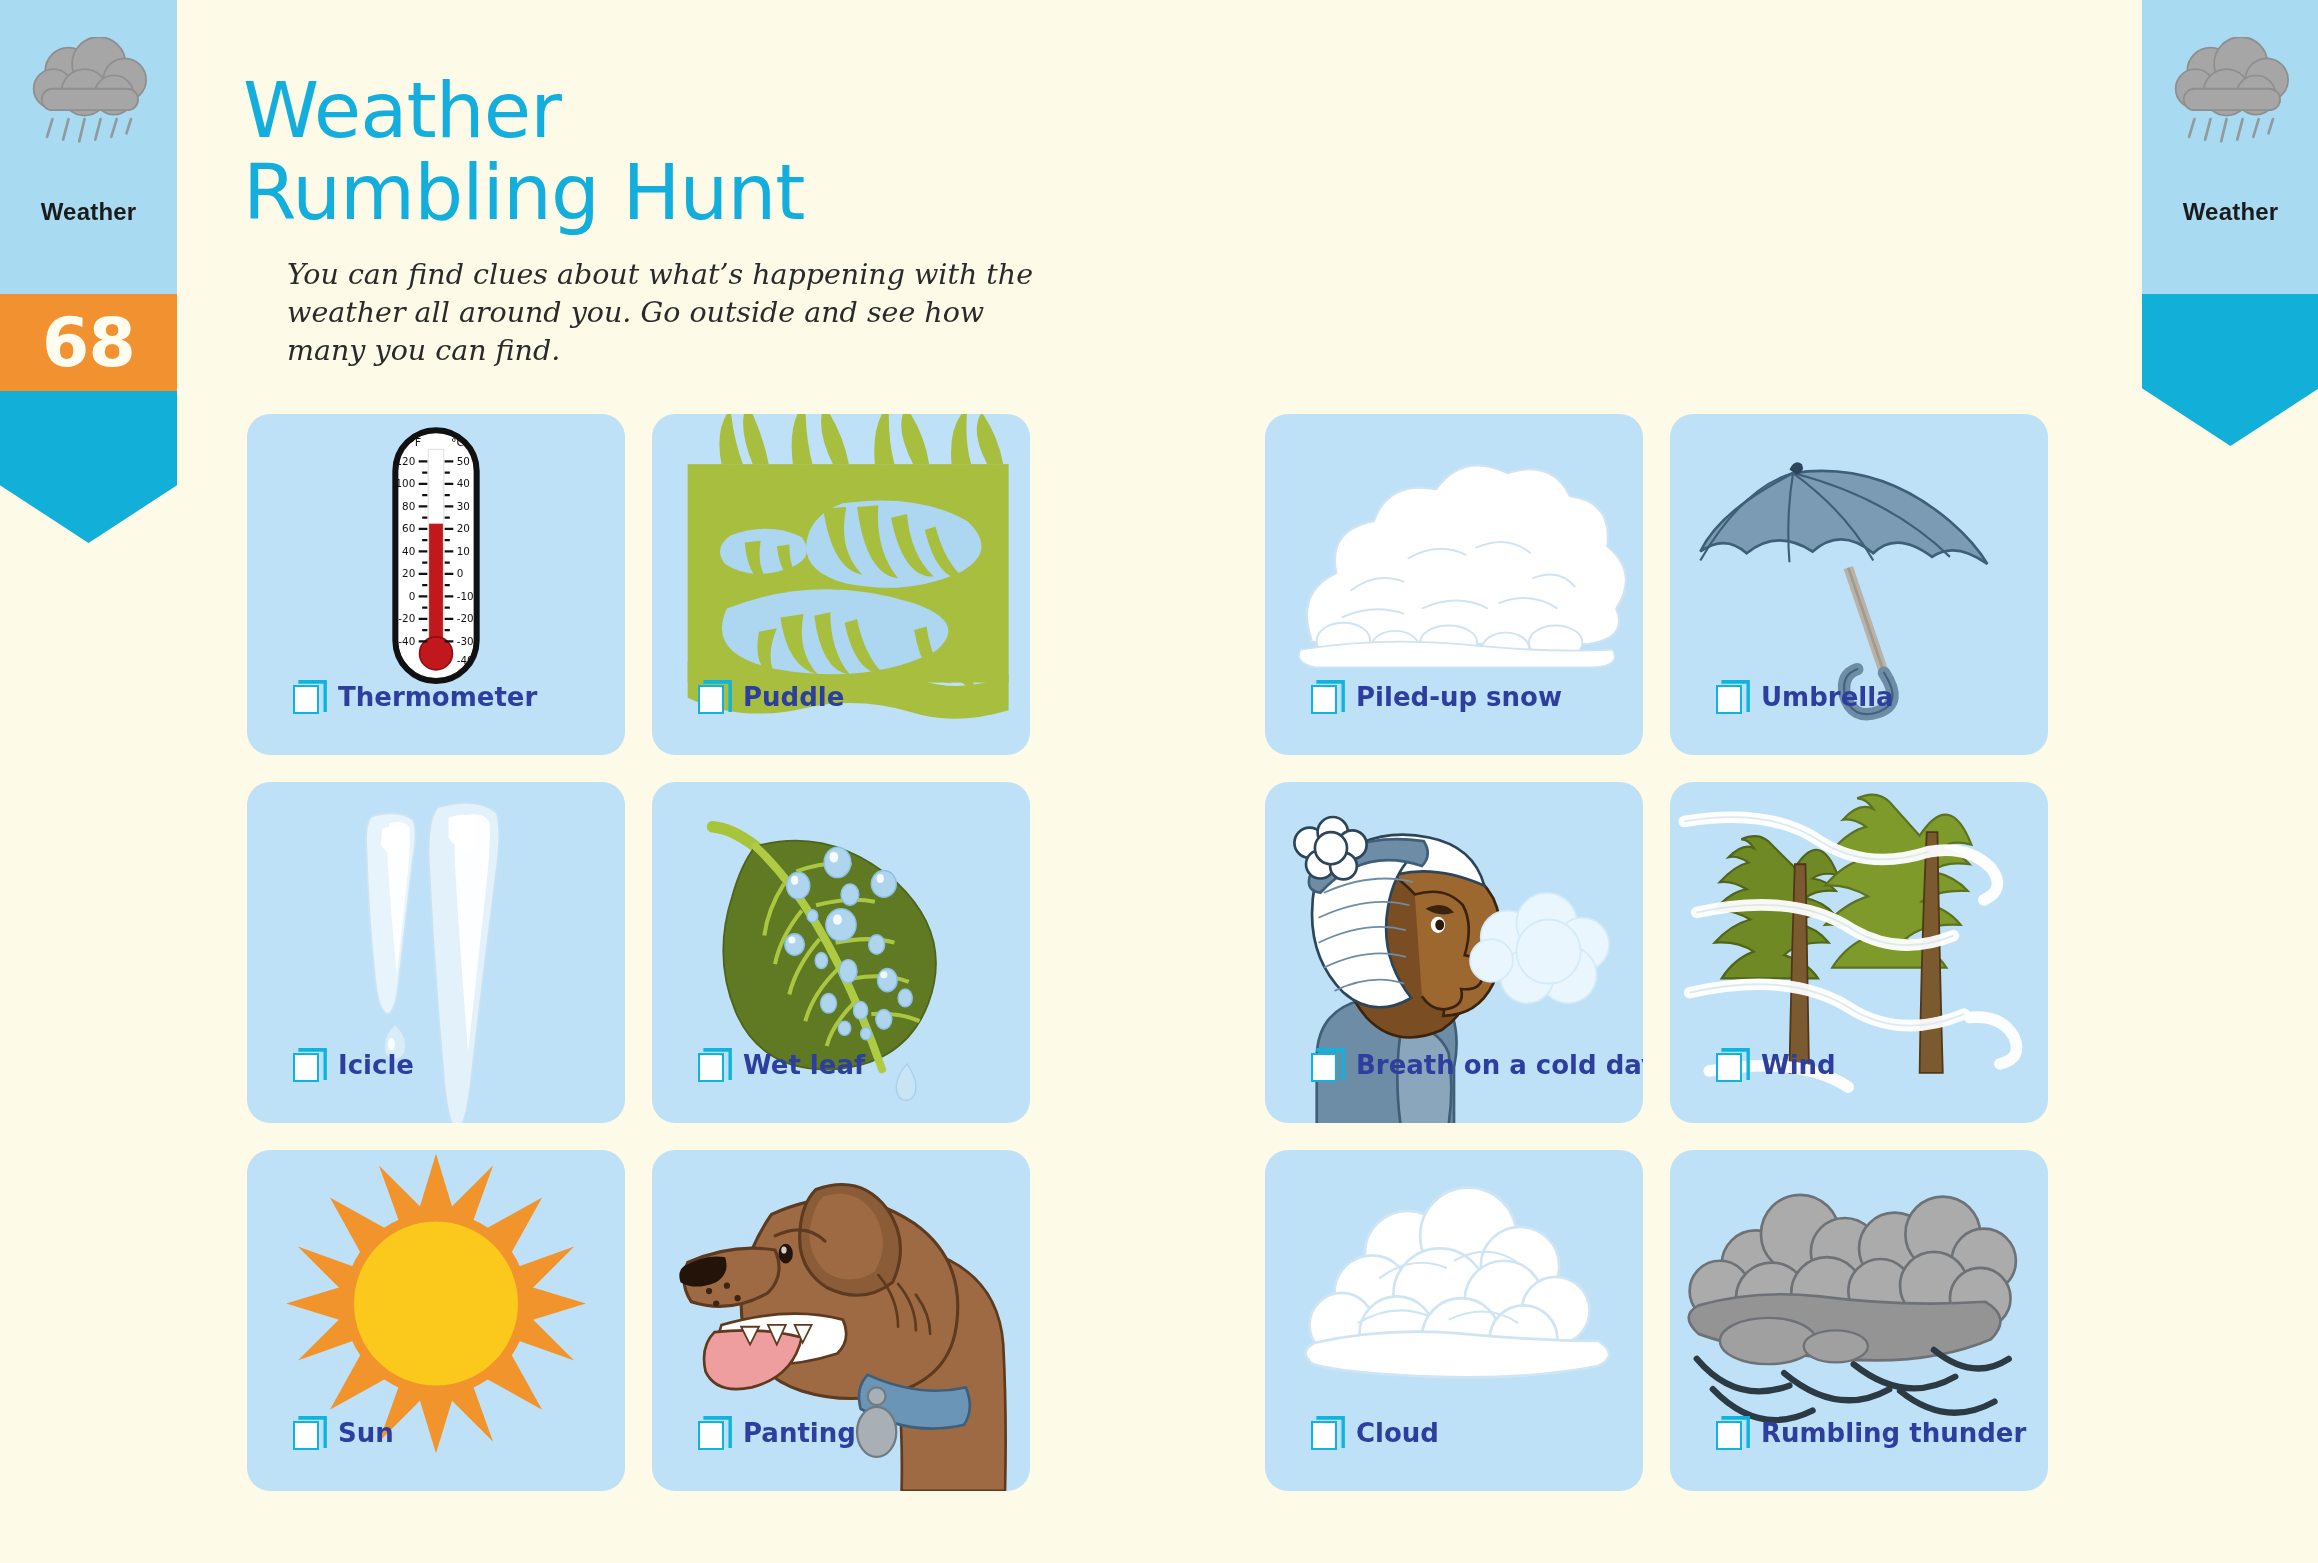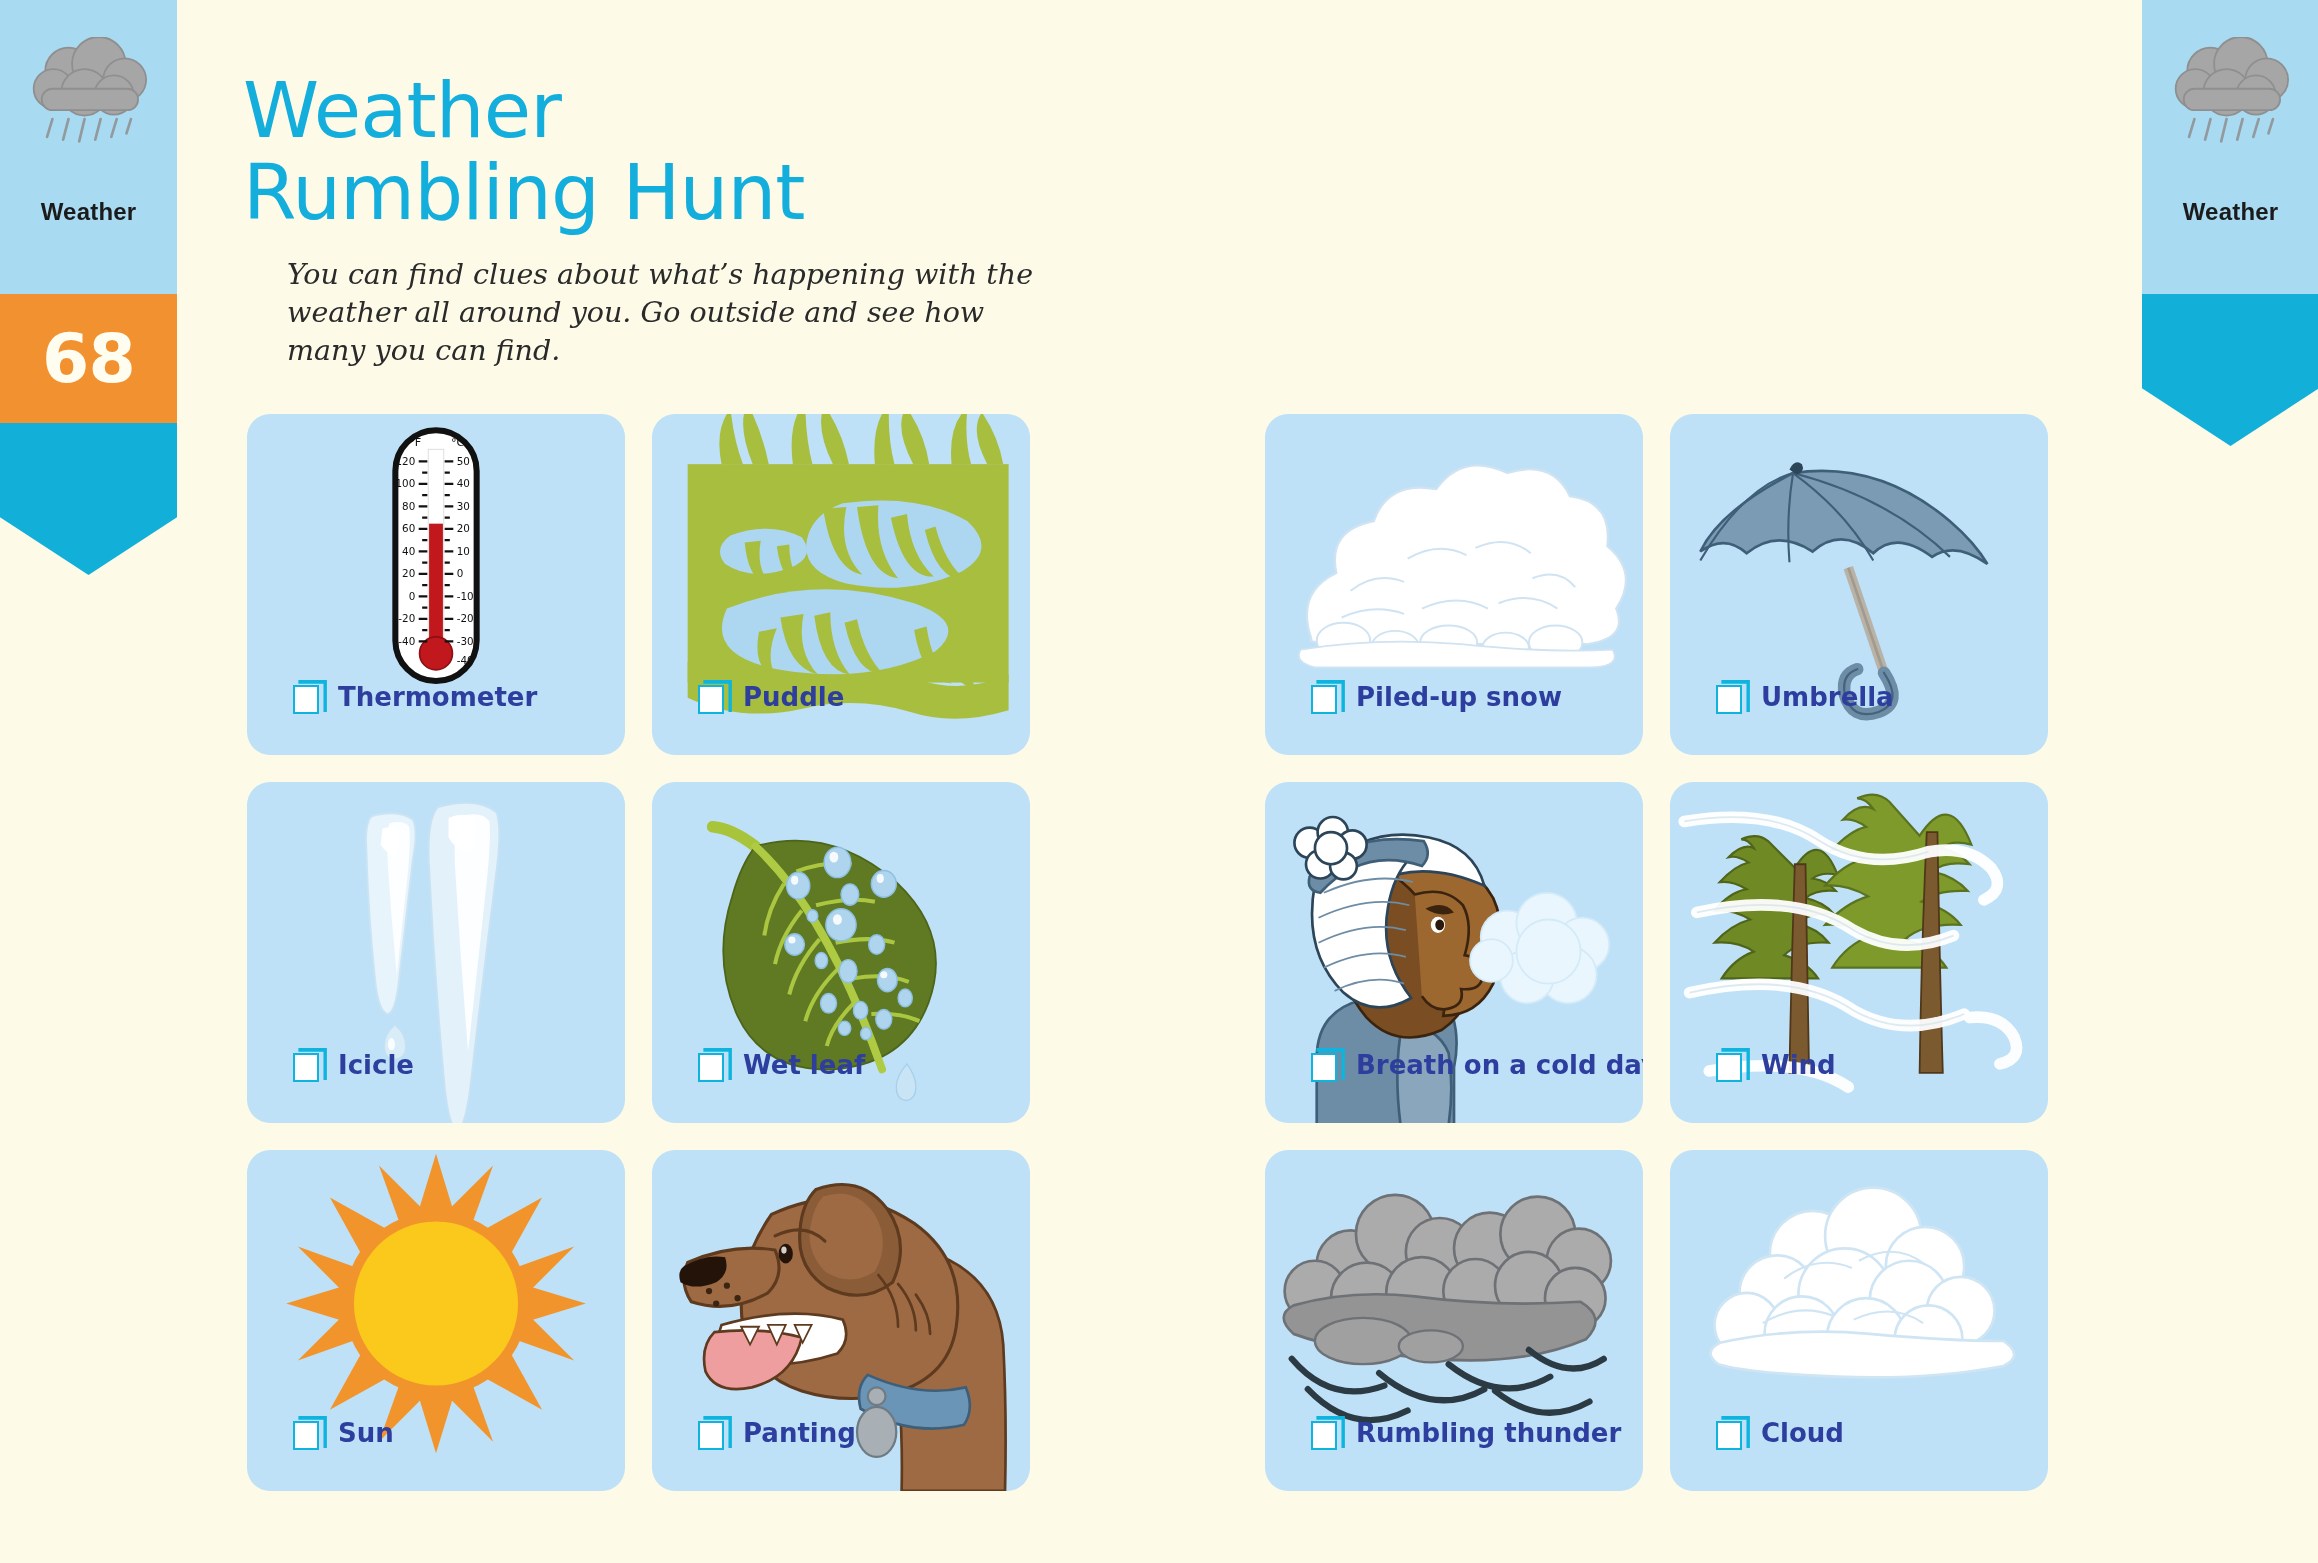--- a/index.html
+++ b/index.html
@@ -16,21 +16,21 @@
   .tab.left  { left: 0; }
   .tab.right { right: 0; }
   .tab-head { background: #A8DAF2; height: 294px; position: relative; }
   .tab-cloud { position: absolute; left: 50%; top: 37px; transform: translateX(-50%); }
   .tab-label {
     position: absolute; bottom: 68px; left: 0; right: 0; text-align: center;
     font-family: "Liberation Sans", sans-serif; font-weight: bold;
     font-size: 24px; color: #1b1b1b; letter-spacing: 0.2px;
   }
   .tab-num {
-    background: #F2912F; height: 129px; display: flex;
+    background: #F2912F; height: 97px; display: flex;
     align-items: center; justify-content: center;
     color: #FFFDF0; font-size: 68px; font-weight: bold;
     font-family: "DejaVu Sans", sans-serif; letter-spacing: -0.9px;
   }
   .tab-point { height: 152px; position: relative; }
   .tab-point .shape {
     width: 177px; height: 152px; background: #12AFD9;
     clip-path: polygon(0 0, 100% 0, 100% 62%, 50% 100%, 0 62%);
   }
 
@@ -603,20 +603,56 @@
             <span class="shadow"></span>
             <span class="box"></span>
           </span>
         <span class="chk-label">Wind</span>
       </div>
     </div>
 
     <div class="card">
       <div class="art">
         <svg viewBox="0 0 424 382" preserveAspectRatio="xMidYMid meet">
+          <g transform="translate(0,20)">
+            <g fill="#FFFFFF" stroke="#CFE5F4" stroke-width="3">
+              <circle cx="160" cy="96" r="48"></circle>
+                <circle cx="228" cy="76" r="54"></circle>
+              <circle cx="286" cy="110" r="44"></circle>
+                <circle cx="120" cy="140" r="42"></circle>
+              <circle cx="196" cy="142" r="52"></circle>
+                <circle cx="268" cy="148" r="44"></circle>
+              <circle cx="326" cy="160" r="38"></circle>
+                <circle cx="86" cy="176" r="36"></circle>
+              <circle cx="148" cy="186" r="42"></circle>
+                <circle cx="220" cy="190" r="44"></circle>
+              <circle cx="290" cy="192" r="38"></circle>
+            </g>
+            <path d="M56 196 q80 -18 168 -10 q88 8 150 8 q24 16 0 28 q-84 16 -186 12 q-100 -4 -134 -14 q-18 -14 2 -24z" fill="#FFFFFF" stroke="#CFE5F4" stroke-width="3"></path>
+            <g stroke="#CFE5F4" stroke-width="2.4" fill="none">
+              <path d="M128 124 q36 -28 76 -12"></path>
+                <path d="M212 104 q40 -22 74 4"></path>
+              <path d="M104 174 q40 -24 80 -8"></path>
+                <path d="M206 170 q44 -20 78 4"></path>
+            </g>
+          </g>
+        </svg>
+      </div>
+      <div class="chk-row">
+        <span class="checkbox">
+            <span class="shadow"></span>
+            <span class="box"></span>
+          </span>
+        <span class="chk-label">Cloud</span>
+      </div>
+    </div>
+
+    <div class="card">
+      <div class="art">
+        <svg viewBox="0 0 424 382" preserveAspectRatio="xMidYMid meet">
           <g transform="translate(0,18)">
             <g fill="#ABABAB" stroke="#6E7276" stroke-width="3">
               <circle cx="96" cy="110" r="38"></circle>
                 <circle cx="146" cy="76" r="44"></circle>
               <circle cx="196" cy="96" r="38"></circle>
                 <circle cx="252" cy="92" r="40"></circle>
               <circle cx="306" cy="76" r="42"></circle>
                 <circle cx="352" cy="106" r="36"></circle>
               <circle cx="56" cy="140" r="34"></circle>
                 <circle cx="114" cy="148" r="40"></circle>
@@ -642,52 +678,16 @@
         </svg>
       </div>
       <div class="chk-row">
         <span class="checkbox">
             <span class="shadow"></span>
             <span class="box"></span>
           </span>
         <span class="chk-label">Rumbling thunder</span>
       </div>
     </div>
-
-    <div class="card">
-      <div class="art">
-        <svg viewBox="0 0 424 382" preserveAspectRatio="xMidYMid meet">
-          <g transform="translate(0,20)">
-            <g fill="#FFFFFF" stroke="#CFE5F4" stroke-width="3">
-              <circle cx="160" cy="96" r="48"></circle>
-                <circle cx="228" cy="76" r="54"></circle>
-              <circle cx="286" cy="110" r="44"></circle>
-                <circle cx="120" cy="140" r="42"></circle>
-              <circle cx="196" cy="142" r="52"></circle>
-                <circle cx="268" cy="148" r="44"></circle>
-              <circle cx="326" cy="160" r="38"></circle>
-                <circle cx="86" cy="176" r="36"></circle>
-              <circle cx="148" cy="186" r="42"></circle>
-                <circle cx="220" cy="190" r="44"></circle>
-              <circle cx="290" cy="192" r="38"></circle>
-            </g>
-            <path d="M56 196 q80 -18 168 -10 q88 8 150 8 q24 16 0 28 q-84 16 -186 12 q-100 -4 -134 -14 q-18 -14 2 -24z" fill="#FFFFFF" stroke="#CFE5F4" stroke-width="3"></path>
-            <g stroke="#CFE5F4" stroke-width="2.4" fill="none">
-              <path d="M128 124 q36 -28 76 -12"></path>
-                <path d="M212 104 q40 -22 74 4"></path>
-              <path d="M104 174 q40 -24 80 -8"></path>
-                <path d="M206 170 q44 -20 78 4"></path>
-            </g>
-          </g>
-        </svg>
-      </div>
-      <div class="chk-row">
-        <span class="checkbox">
-            <span class="shadow"></span>
-            <span class="box"></span>
-          </span>
-        <span class="chk-label">Cloud</span>
-      </div>
-    </div>
   </div>
 
 </div>
 
 
 </body></html>

